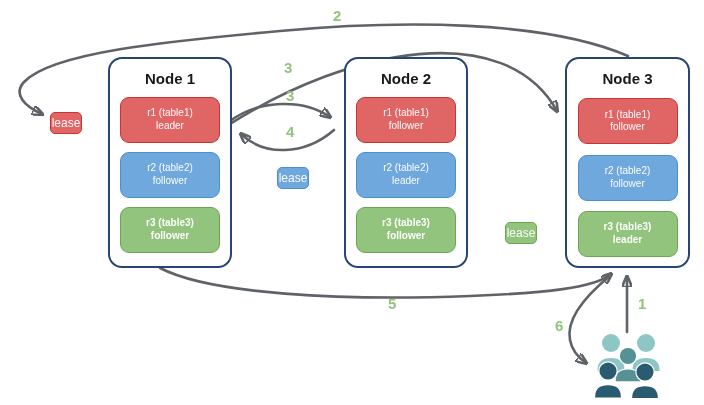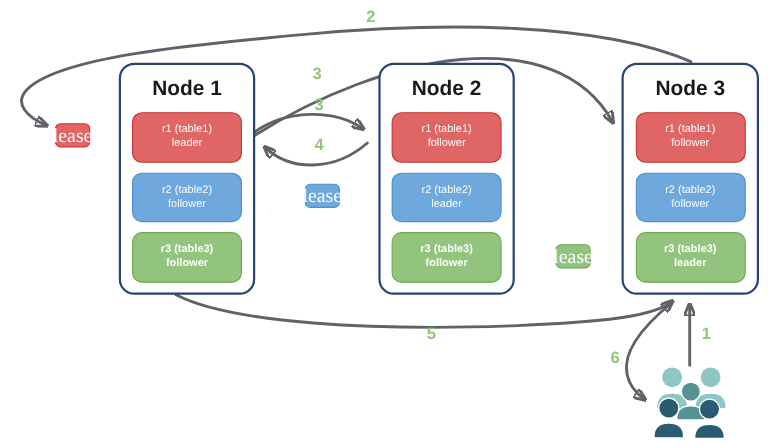--- a/index.html
+++ b/index.html
@@ -18,35 +18,35 @@
   }
   .arrows{position:absolute; inset:0; pointer-events:none;}
   .arrows path, .arrows line{stroke:var(--arrow); stroke-width:2.6; fill:none; stroke-linecap:round;}
   .ah{fill:var(--arrow);}
 
   .node{
     position:absolute; width:124px; height:211px; box-sizing:border-box;
     background:#fff; border:2px solid var(--node-border); border-radius:14px;
     display:flex; flex-direction:column; align-items:center; padding-top:11px;
   }
-  .node-title{font-size:19px; font-weight:bold; color:#1a1a1a; margin-bottom:10px;}
+  .node-title{font-size:15px; font-weight:bold; color:#1a1a1a; margin-bottom:10px;}
   .replica{
     width:100px; height:46px; box-sizing:border-box; border-radius:9px;
     display:flex; flex-direction:column; align-items:center; justify-content:center;
     color:rgba(255,255,255,0.97); font-size:10px; line-height:1.28; text-align:center;
     margin-bottom:9px; border:1.5px solid transparent;
   }
   .replica.red{background:var(--red-fill); border-color:var(--red-border);}
   .replica.blue{background:var(--blue-fill); border-color:var(--blue-border);}
   .replica.green{background:var(--green-fill); border-color:var(--green-border);font-weight:bold;}
 
   .lease{
     position:absolute; width:32px; height:22px; box-sizing:border-box; border-radius:5px;
     display:flex; align-items:center; justify-content:center;
-    color:rgba(255,255,255,0.95); font-size:18px; border:1.5px solid transparent;font-family:Liberation Serif, serif;
+    color:rgba(255,255,255,0.95); font-size:12px; border:1.5px solid transparent;
   }
   .lease.red{background:var(--red-fill); border-color:var(--red-border);}
   .lease.blue{background:var(--blue-fill); border-color:var(--blue-border);}
   .lease.green{background:var(--green-fill); border-color:var(--green-border);}
 
   .step{
     position:absolute; font-size:15px; font-weight:bold; color:var(--step-label);
   }
   .users{position:absolute; left:594px; top:330px;}
   .person{stroke:#ffffff; stroke-width:2.5; paint-order:stroke;}

